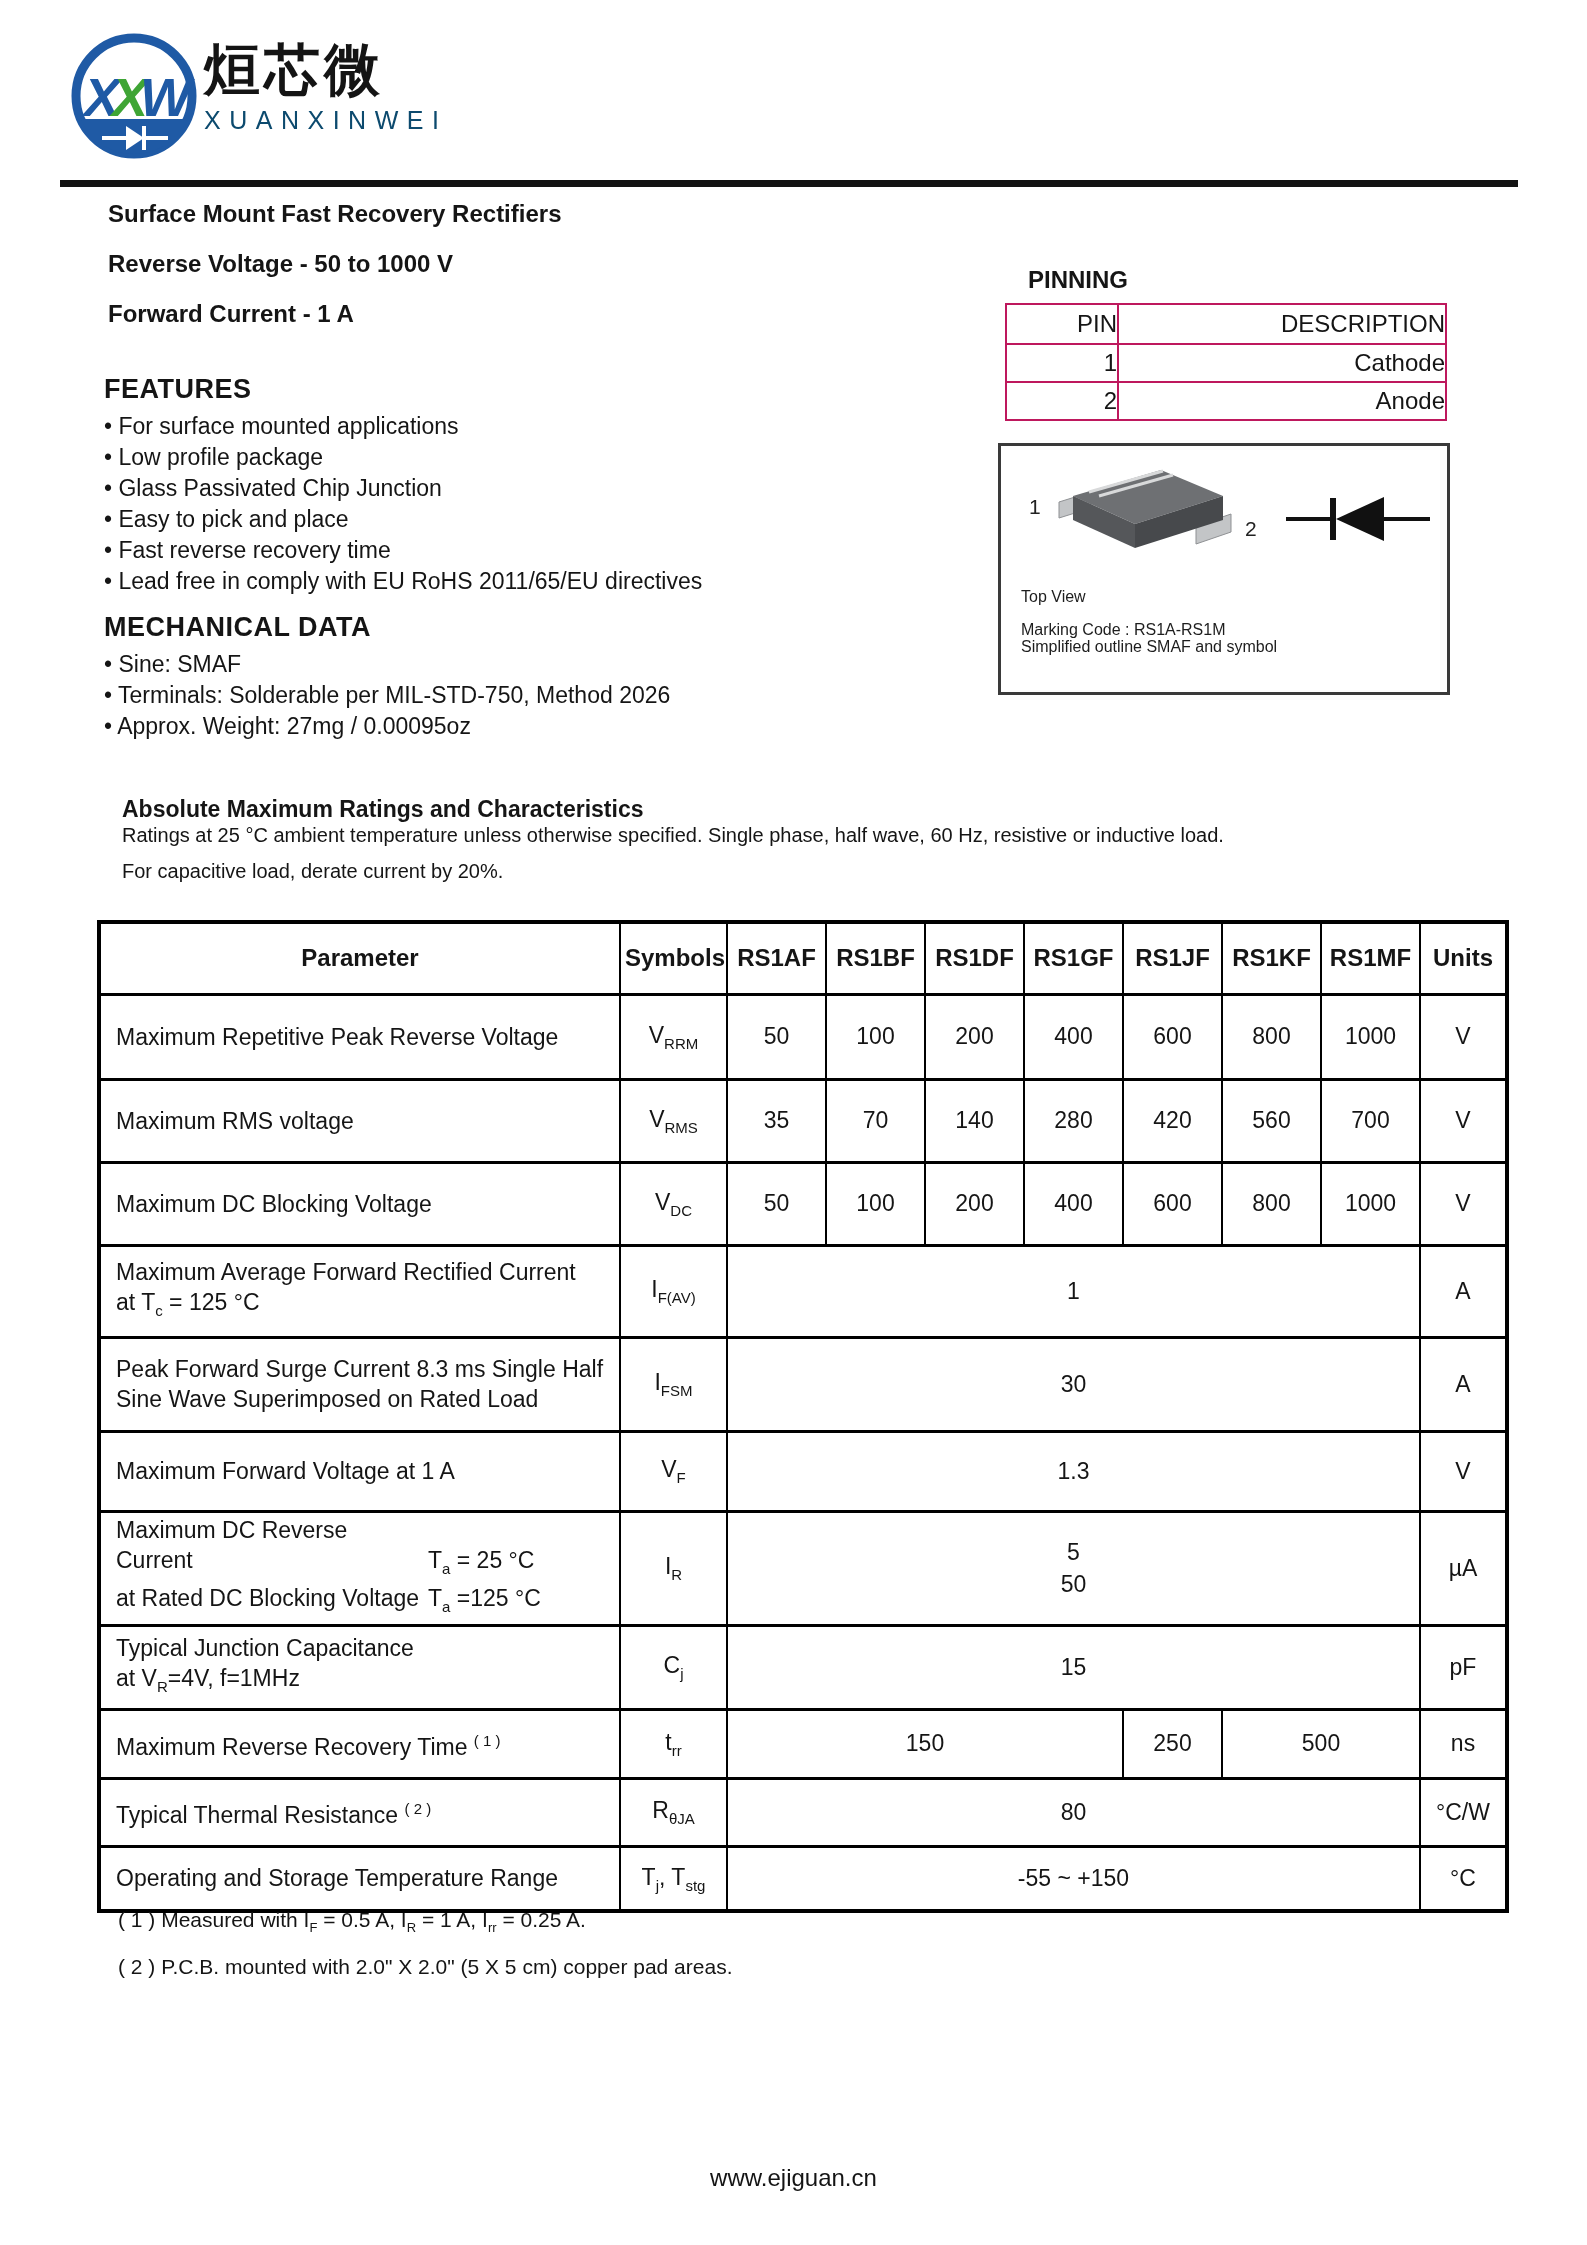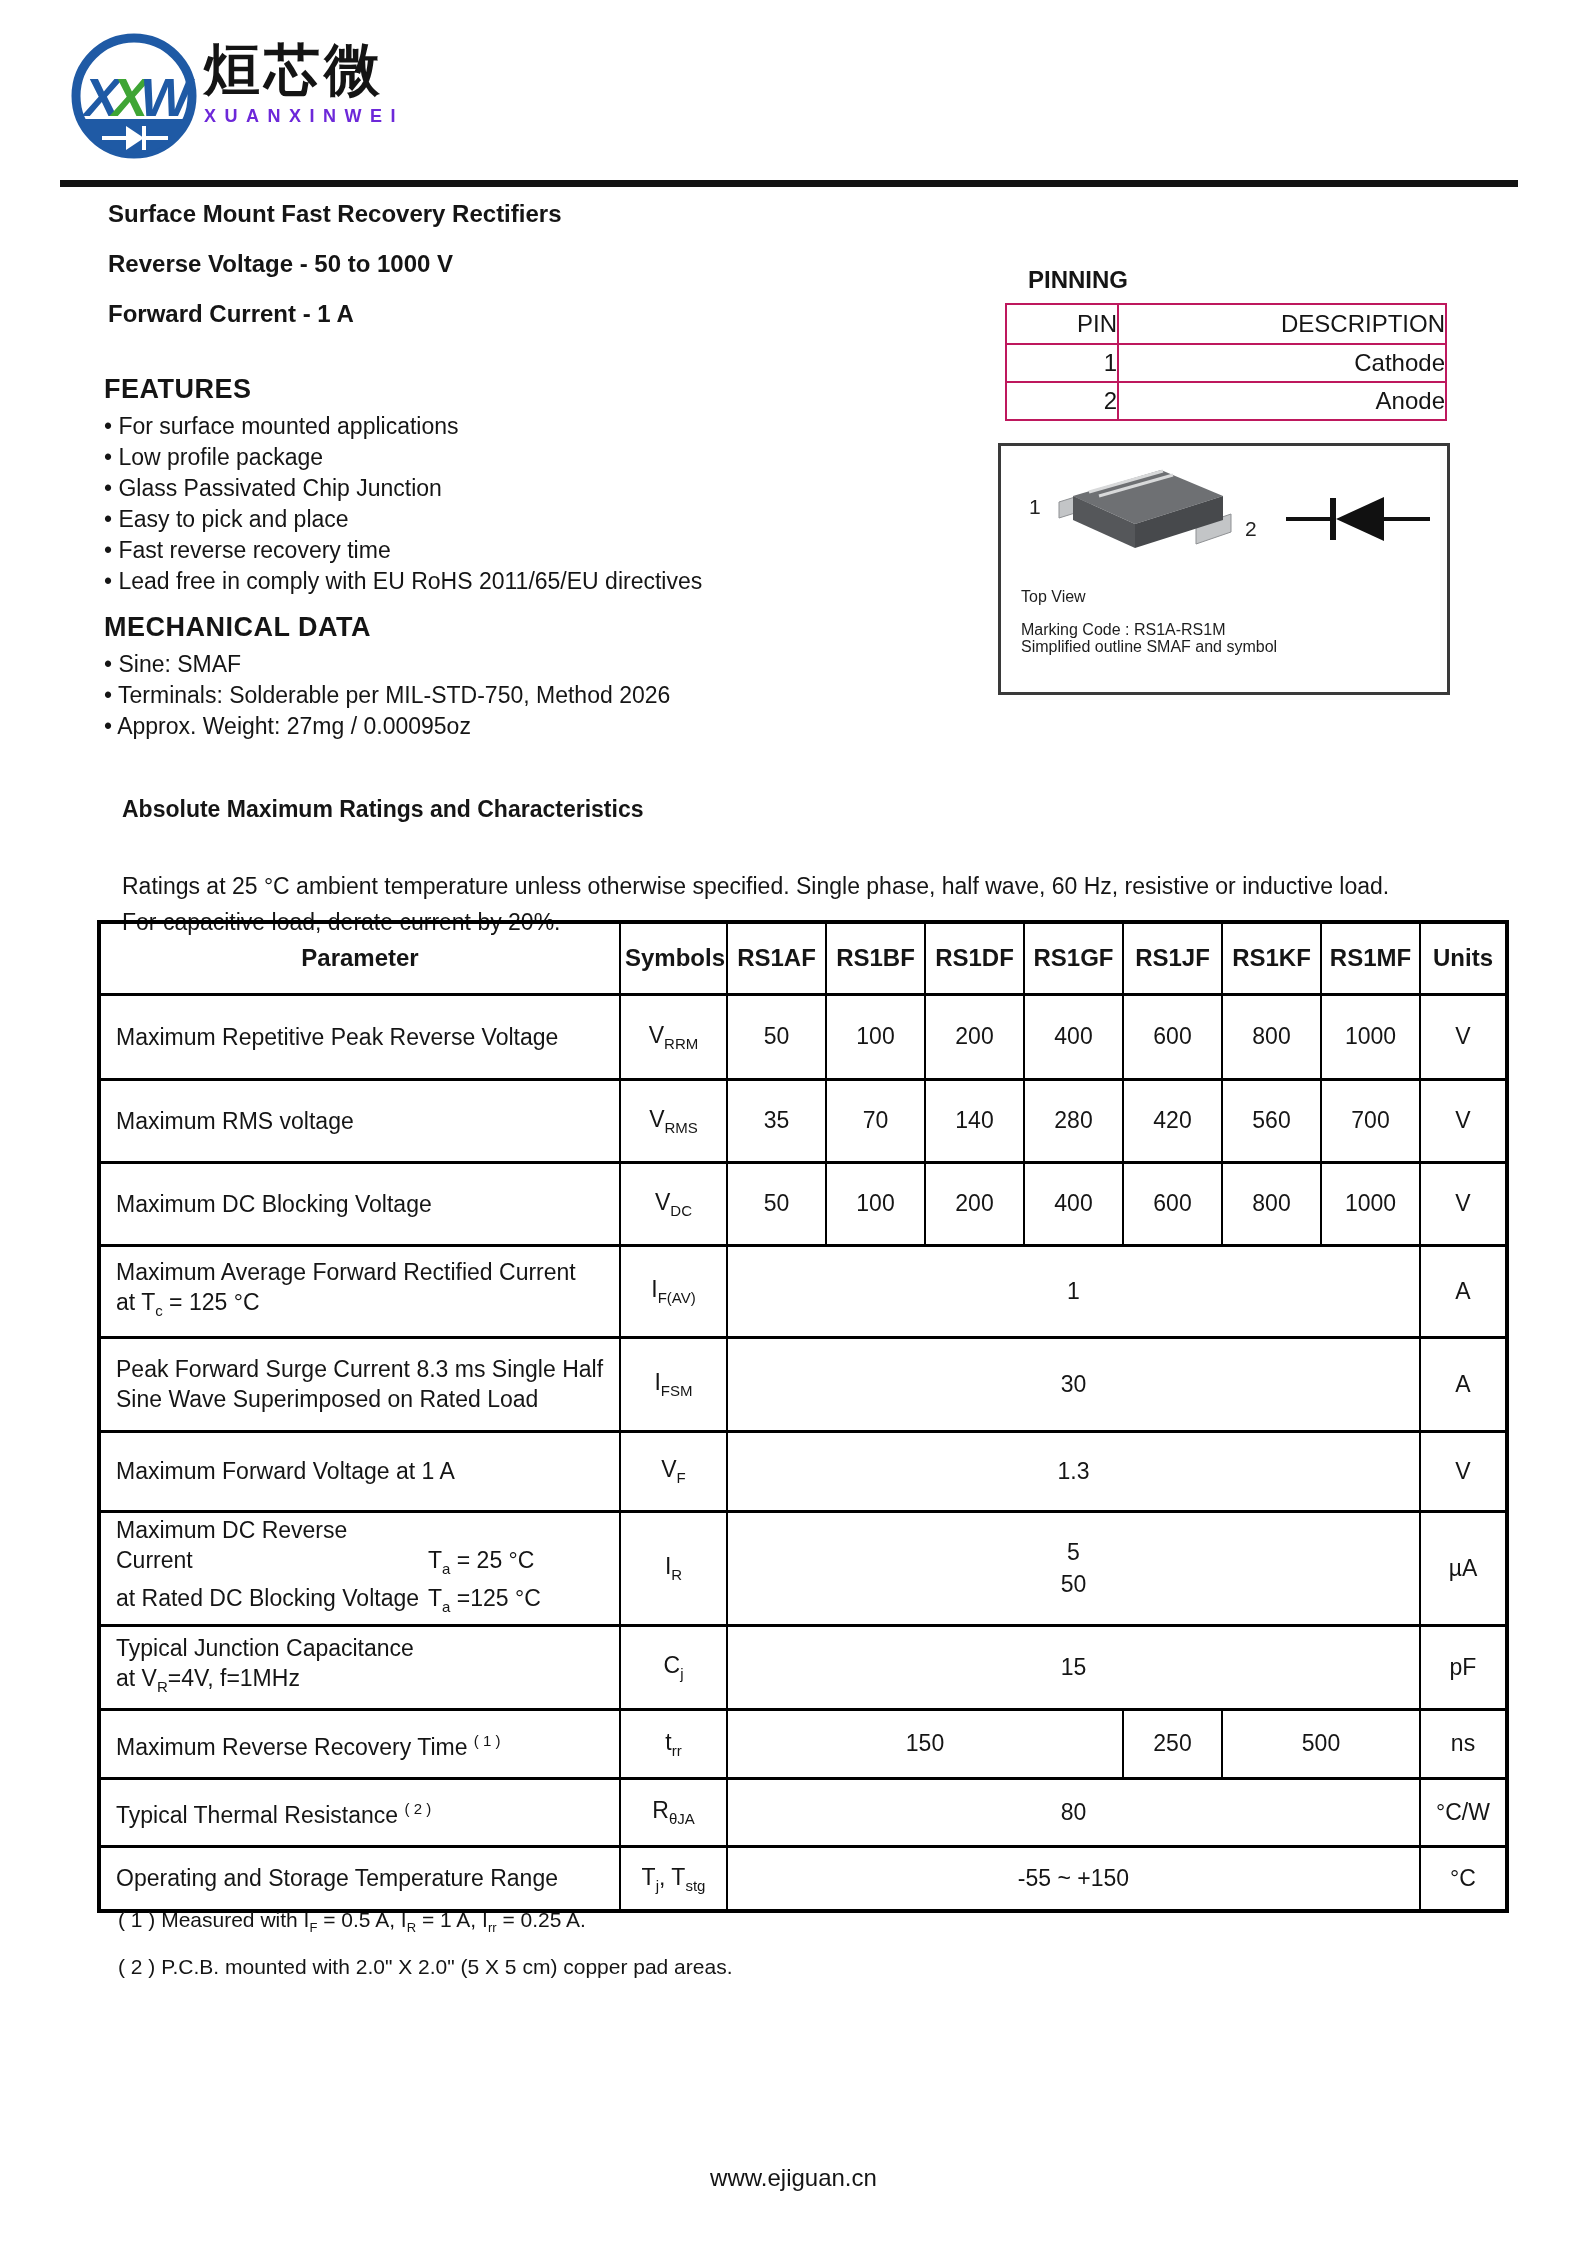--- a/index.html
+++ b/index.html
@@ -5,21 +5,21 @@
   * { margin:0; padding:0; box-sizing:border-box; }
   body { background:#fff; }
   .page {
     position:relative; width:1587px; height:2245px; background:#ffffff;
     font-family:"Liberation Sans","DejaVu Sans",sans-serif; color:#151515; overflow:hidden;
   }
   
   .logo { position:absolute; left:68px; top:28px; display:flex; align-items:flex-start; }
   .logo-text { }
   .logo-cn { font-size:56px; font-weight:bold; color:#141414; letter-spacing:4px; line-height:1.5; }
-  .logo-en { font-size:18px; color:#6d28d9; letter-spacing:8.5px; margin-top:-6px;font-weight:bold; }
+  .logo-en { font-size:25px; color:#0c4a6e; letter-spacing:8.5px; margin-top:-6px; }
   .doc-title { position:absolute; right:78px; top:126px; font-size:41px; font-weight:bold;
                letter-spacing:1px; word-spacing:16px; color:#161616; }
   .header-rule { position:absolute; left:60px; top:180px; width:1458px; height:7px; background:#131313; }
 
   
   .intro { position:absolute; left:108px; top:200px; font-size:24px; font-weight:bold; }
   .intro div { margin-bottom:22px; }
   .features { position:absolute; left:104px; top:374px; }
   .features-heading, .mech-heading { font-size:27px; font-weight:bold; letter-spacing:0.5px; }
   .bullet-list { margin-top:6px; font-size:23px; line-height:31px; }
@@ -32,21 +32,21 @@
   .pin-table tr { height:38px; }
   .pin-table tr.pin-head { height:40px; }
   .pkg-box { position:absolute; left:998px; top:443px; width:452px; height:252px; border:3px solid #3a3a3a; }
   .pkg-draw { position:absolute; left:10px; top:10px; }
   .diode-draw { position:absolute; left:283px; top:48px; }
   .pkg-caption { position:absolute; left:20px; font-size:16px; color:#1d1d1d; }
   .cap1 { top:142px; } .cap2 { top:175px; } .cap3 { top:192px; }
 
   
   .amr-heading { position:absolute; left:122px; top:796px; font-size:23px; font-weight:bold; }
-  .amr-text { position:absolute; left:122px; top:868px; width:1380px; font-size:23px; line-height:36px; }
+  .amr-text { position:absolute; left:122px; top:817px; width:1380px; font-size:20px; line-height:36px; }
 
   .main-table { position:absolute; left:97px; top:920px; width:1408px;
                 border-collapse:collapse; table-layout:fixed; border:4px solid #000; }
   .main-table td { border-left:2px solid #000; border-right:2px solid #000;
                    border-top:3px solid #000; border-bottom:3px solid #000;
                    text-align:center; font-size:23px; vertical-align:middle; padding:2px 4px; }
   .main-table tr.thead td { font-weight:bold; font-size:24px; }
   .main-table td.param { text-align:left; padding-left:15px; line-height:30px; }
   .main-table sub { font-size:15px; }
   .main-table sup.note { font-size:15px; vertical-align:9px; }

